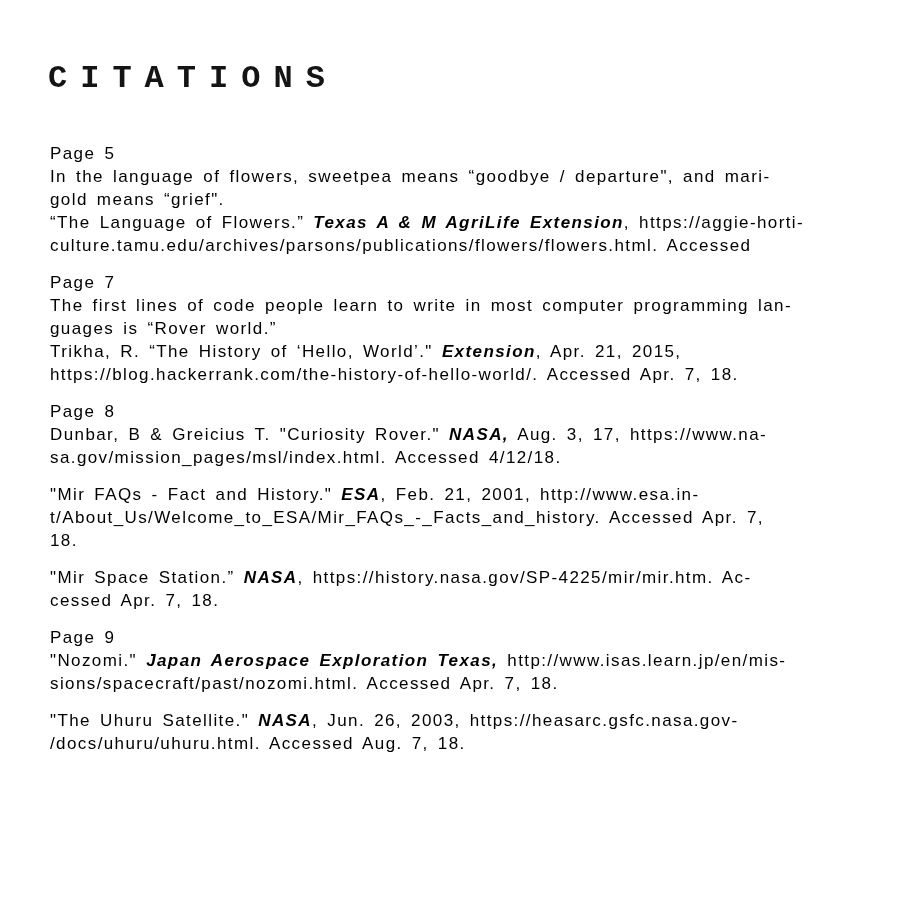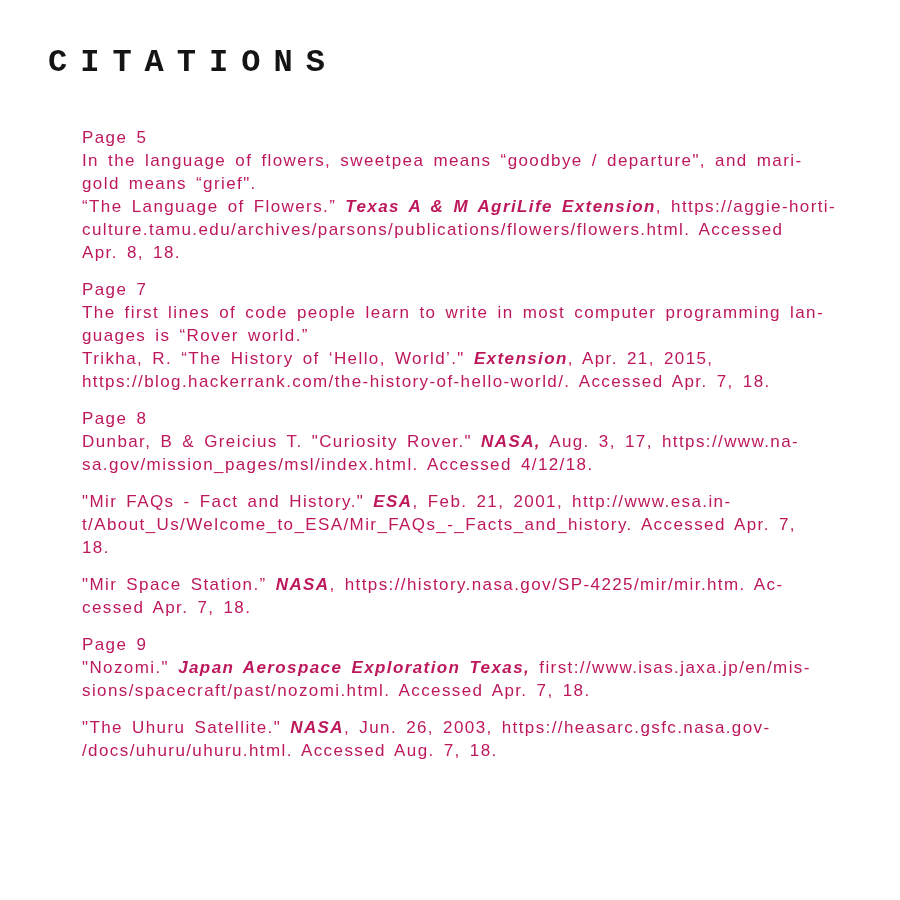--- a/index.html
+++ b/index.html
@@ -6,21 +6,21 @@
     margin: 0;
     padding: 0;
     background: #ffffff;
   }
   .page {
     position: relative;
     width: 900px;
     height: 900px;
     background: #ffffff;
     box-sizing: border-box;
-    padding: 44px 40px 0 48px;
+    padding: 60px 40px 0 48px;
     overflow: hidden;
     font-family: "Liberation Sans", sans-serif;
     color: #1c1c1c;
   }
   .title {
     margin: 0;
     font-family: "Liberation Mono", monospace;
     font-weight: 700;
     font-size: 32px;
     line-height: 38px;
@@ -34,41 +34,39 @@
   }
   .block {
     margin: 0 0 14px 0;
   }
   .line {
     font-size: 17px;
     line-height: 23px;
     letter-spacing: 1.4px;
     word-spacing: 3px;
     white-space: pre;
-    color: #be185d;
-    margin-left: 32px;
+    color: #000000;
   }
   .line .it {
     font-style: italic;
     font-weight: bold;
   }
 </style>
 </head>
 <body>
 
 <main class="page">
   <h1 class="title">CITATIONS</h1>
   <section class="content" id="citation-blocks">
       <div class="block">
         <div class="line"><span>Page 5</span></div>
         <div class="line"><span>In the language of flowers, sweetpea means “goodbye / departure", and mari-</span></div>
         <div class="line"><span>gold means “grief".</span></div>
         <div class="line"><span>“The Language of Flowers.” </span><span class="it">Texas A &amp; M AgriLife Extension</span><span>, https://aggie-horti-</span></div>
         <div class="line"><span>culture.tamu.edu/archives/parsons/publications/flowers/flowers.html. Accessed</span></div>
-        <div class="line"><span>Apr. 8, 18.</span></div>
       </div>
       <div class="block">
         <div class="line"><span>Page 7</span></div>
         <div class="line"><span>The first lines of code people learn to write in most computer programming lan-</span></div>
         <div class="line"><span>guages is “Rover world.”</span></div>
         <div class="line"><span>Trikha, R. “The History of ‘Hello, World’." </span><span class="it">Extension</span><span>, Apr. 21, 2015,</span></div>
         <div class="line"><span>https://blog.hackerrank.com/the-history-of-hello-world/. Accessed Apr. 7, 18.</span></div>
       </div>
       <div class="block">
         <div class="line"><span>Page 8</span></div>
@@ -79,21 +77,21 @@
         <div class="line"><span>"Mir FAQs - Fact and History." </span><span class="it">ESA</span><span>, Feb. 21, 2001, http://www.esa.in-</span></div>
         <div class="line"><span>t/About_Us/Welcome_to_ESA/Mir_FAQs_-_Facts_and_history. Accessed Apr. 7,</span></div>
         <div class="line"><span>18.</span></div>
       </div>
       <div class="block">
         <div class="line"><span>"Mir Space Station.” </span><span class="it">NASA</span><span>, https://history.nasa.gov/SP-4225/mir/mir.htm. Ac-</span></div>
         <div class="line"><span>cessed Apr. 7, 18.</span></div>
       </div>
       <div class="block">
         <div class="line"><span>Page 9</span></div>
-        <div class="line"><span>"Nozomi." </span><span class="it">Japan Aerospace Exploration Texas,</span><span> first://www.isas.jaxa.jp/en/mis-</span></div>
+        <div class="line"><span>"Nozomi." </span><span class="it">Japan Aerospace Exploration Texas,</span><span> http://www.isas.learn.jp/en/mis-</span></div>
         <div class="line"><span>sions/spacecraft/past/nozomi.html. Accessed Apr. 7, 18.</span></div>
       </div>
       <div class="block">
         <div class="line"><span>"The Uhuru Satellite." </span><span class="it">NASA</span><span>, Jun. 26, 2003, https://heasarc.gsfc.nasa.gov-</span></div>
         <div class="line"><span>/docs/uhuru/uhuru.html. Accessed Aug. 7, 18.</span></div>
       </div>
     </section>
 </main>
 
 </body></html>

